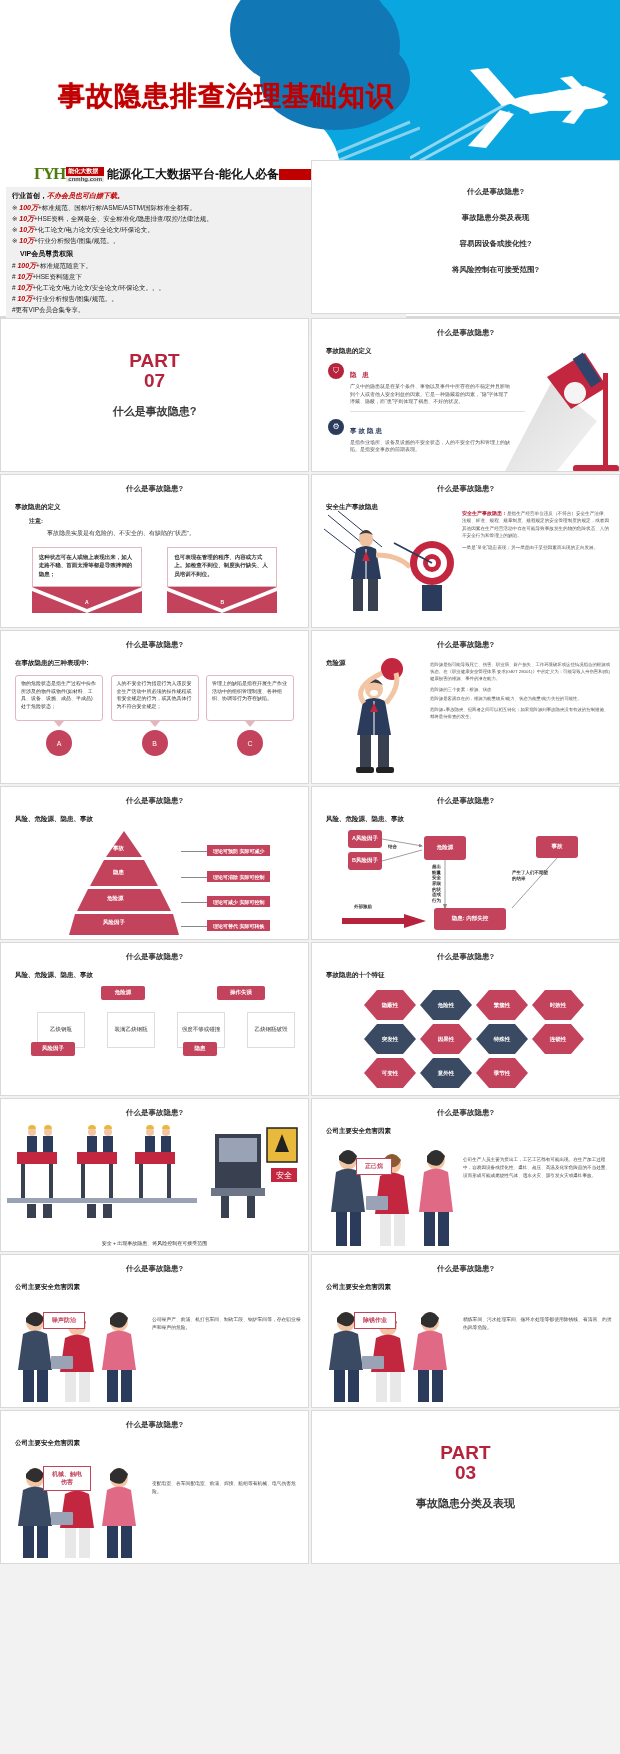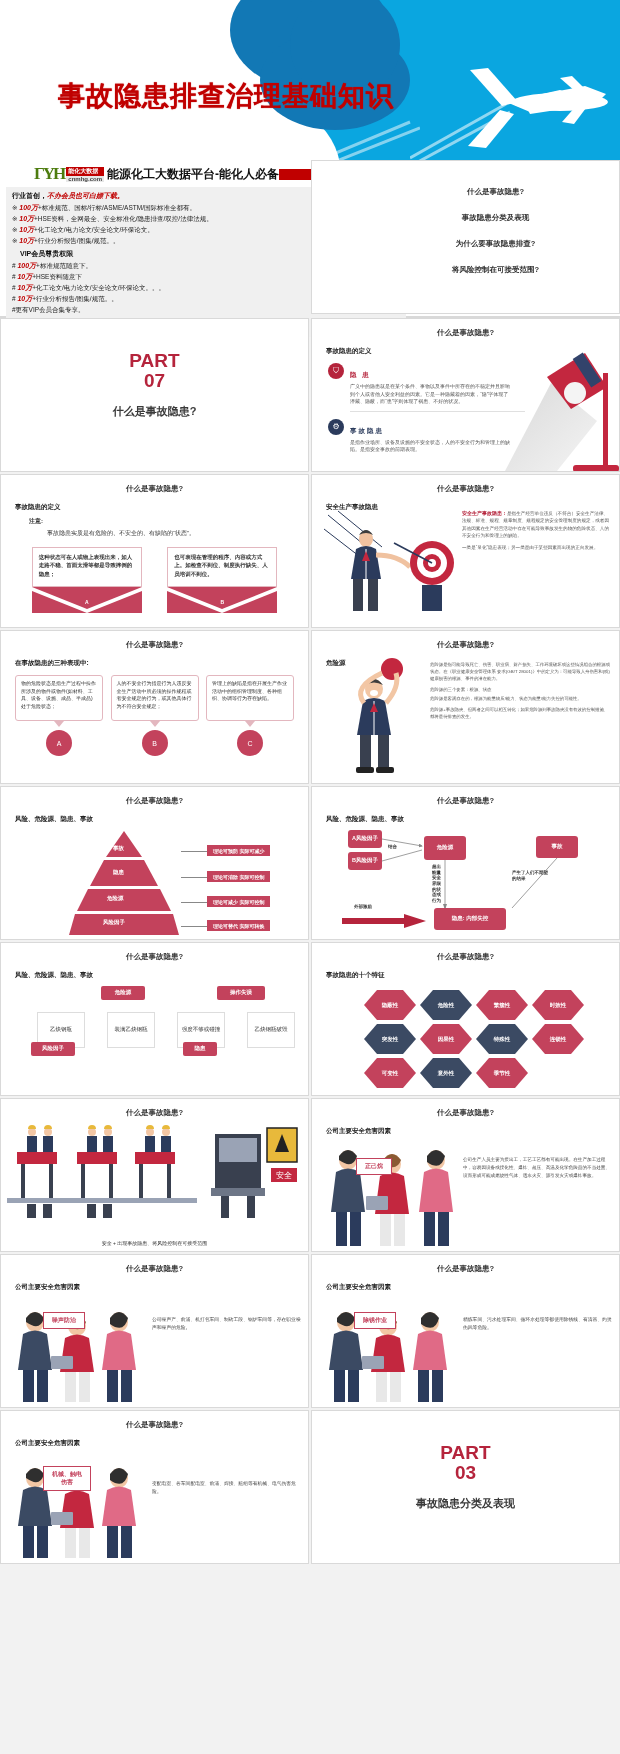--- a/index.html
+++ b/index.html
@@ -630,18 +630,18 @@
       </div>
       <div class="part-cap">事故隐患分类及表现</div>
     </div>
 
   </div>
 
   <div style="position:absolute;left:311px;top:160px;width:309px;height:154px;background:#fff;border:1px solid #d9d9d9;overflow:hidden;">
     <div class="agenda">
       <div class="agenda-item">什么是事故隐患?</div>
       <div class="agenda-item">事故隐患分类及表现</div>
-      <div class="agenda-item">为什么要事故隐患排查?</div>
+      <div class="agenda-item">容易因设备或接化性?</div>
       <div class="agenda-item">将风险控制在可接受范围?</div>
     </div>
   </div>
 
 </div>
 
 </body></html>

